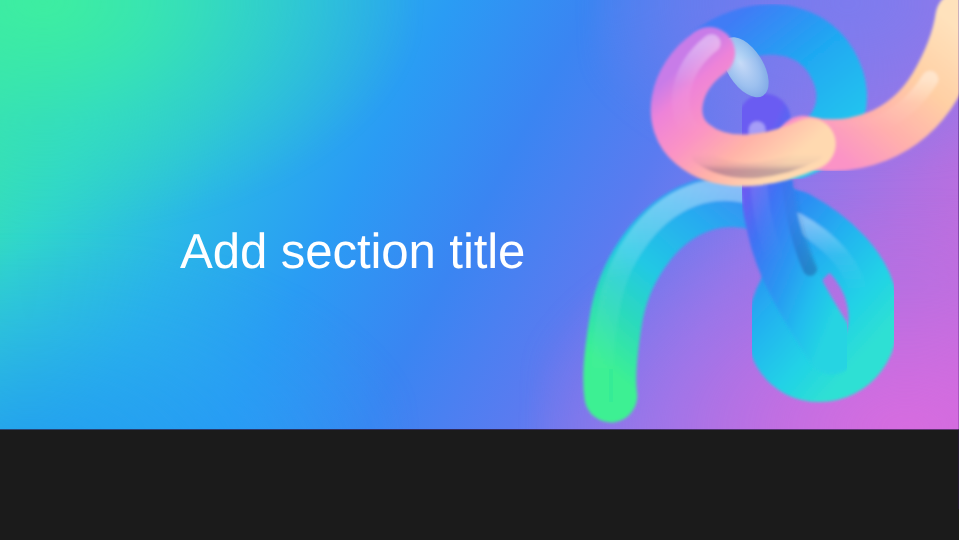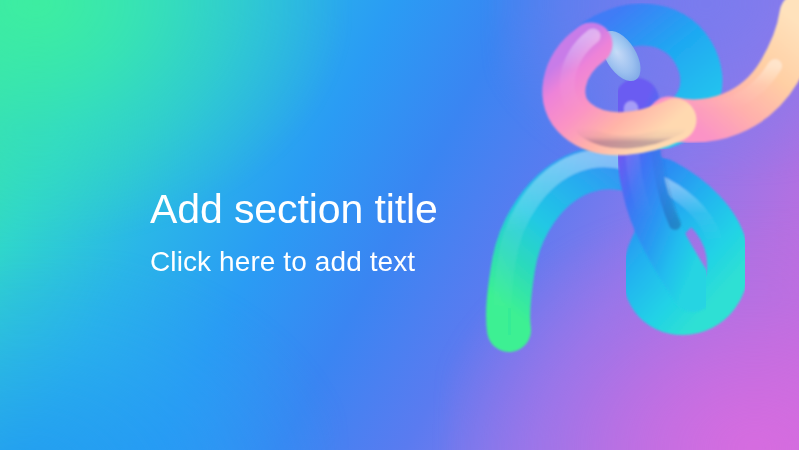--- a/index.html
+++ b/index.html
@@ -8,21 +8,21 @@
     padding: 0;
     background: #1b1b1b;
   }
   body {
     font-family: "Liberation Sans", sans-serif;
   }
 
   .slide {
     position: relative;
     width: 799px;
-    height: 450px;
+    height: 358px;
     overflow: hidden;
     background: #4c1d95;
   }
 
   
   .bg-base {
     position: absolute;
     inset: 0;
     background: linear-gradient(118deg,
         #3ceaa2 0%,
@@ -262,16 +262,15 @@
       </g>
 
       <g filter="url(#softBlur)">
         <path d="M 30 312 C 29 322, 30 328, 31 331" fill="none" stroke="#34ec96" stroke-width="44" stroke-linecap="round"></path>
       </g>
     </svg>
   </div>
 
   <div class="text-block">
     <h1 class="section-title">Add section title</h1>
-    <p class="section-subtitle">Click here to add text</p>
   </div>
 
 </div>
 
 </body></html>

